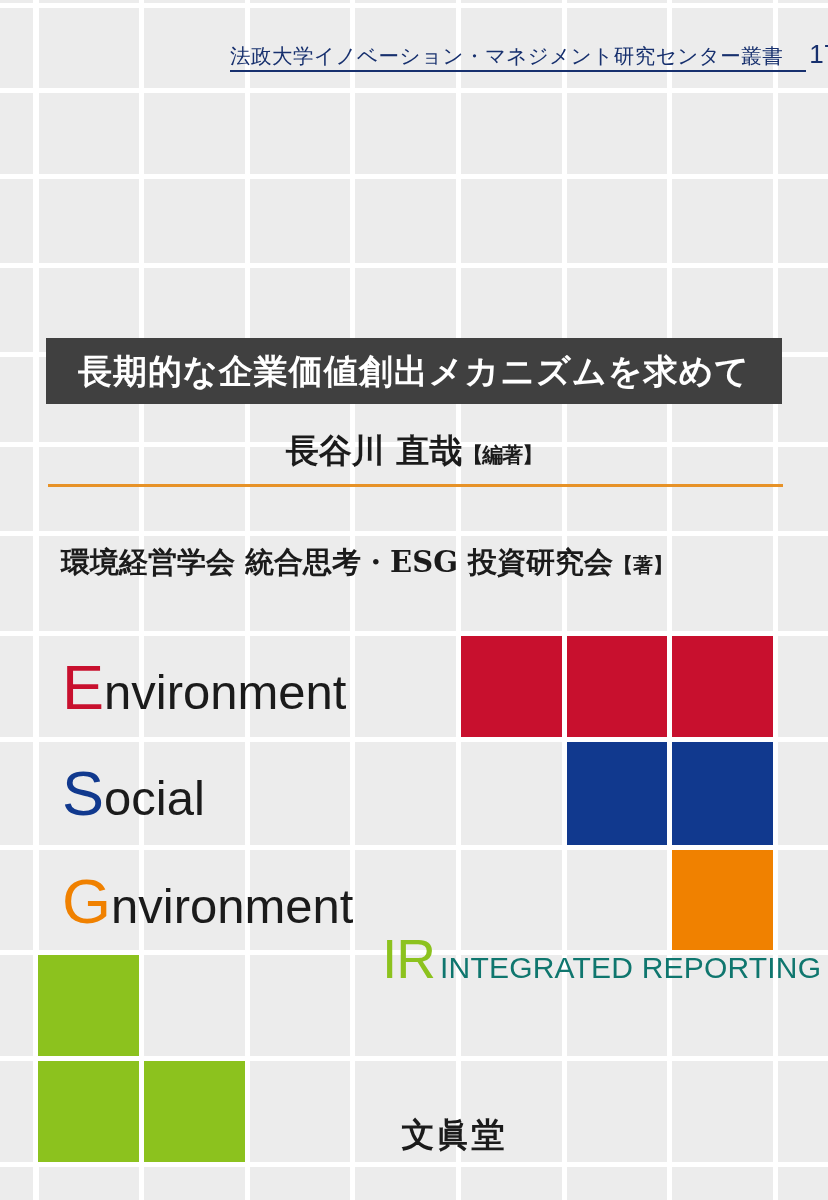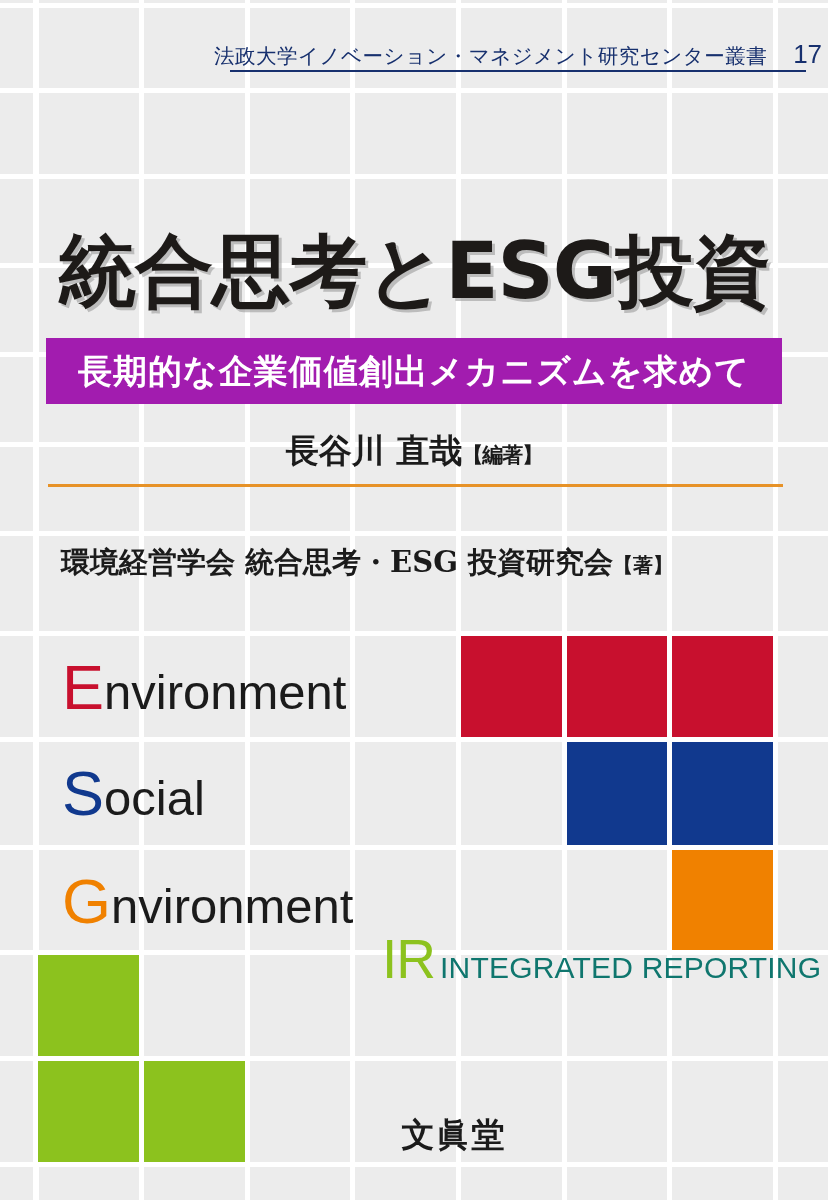--- a/index.html
+++ b/index.html
@@ -39,21 +39,21 @@
 
   
   #series-header{
     position:absolute;
     top:28px;
     left:230px;
     width:576px;
     height:44px;
     display:flex;
     align-items:flex-end;
-    justify-content:center;
+    justify-content:space-between;
     color:#17306e;
   }
   #series-header .series-rule{
     position:absolute;
     left:0;right:0;bottom:0;
     height:2px;
     background:#17306e;
   }
   #series-title{
     font-size:20.5px;
@@ -94,21 +94,21 @@
     white-space:nowrap;
   }
 
   
   #subtitle-band{
     position:absolute;
     top:338px;
     left:46px;
     width:736px;
     height:66px;
-    background:#a21caf;
+    background:#404040;
     display:flex;
     align-items:center;
     justify-content:center;
   }
   #subtitle-text{
     color:#ffffff;
     font-family:"DejaVu Serif","Liberation Serif",serif;
     font-weight:bold;
     font-size:34px;
     letter-spacing:1px;
@@ -267,21 +267,20 @@
   <div class="tile" style="left:38px;top:1061px;width:101px;height:101px;background:#8cc21e"></div>
   <div class="tile" style="left:144px;top:1061px;width:101px;height:101px;background:#8cc21e"></div>
 
   <div id="series-header">
     <span id="series-title">法政大学イノベーション・マネジメント研究センター叢書</span>
     <span id="series-sep"></span>
     <span id="series-number">17</span>
     <span class="series-rule"></span>
   </div>
 
-  <div id="main-title">統合思考とESG投資</div>
 
   <div id="subtitle-band">
     <span id="subtitle-text">長期的な企業価値創出メカニズムを求めて</span>
   </div>
 
   <div id="editor-line"><span>長谷川 直哉</span><span class="role">【編著】</span></div>
 
   <div id="orange-rule"></div>
 
 

